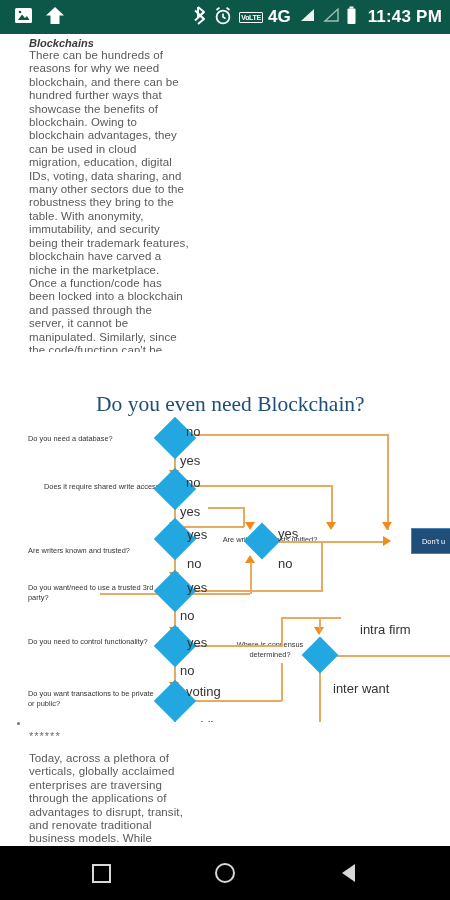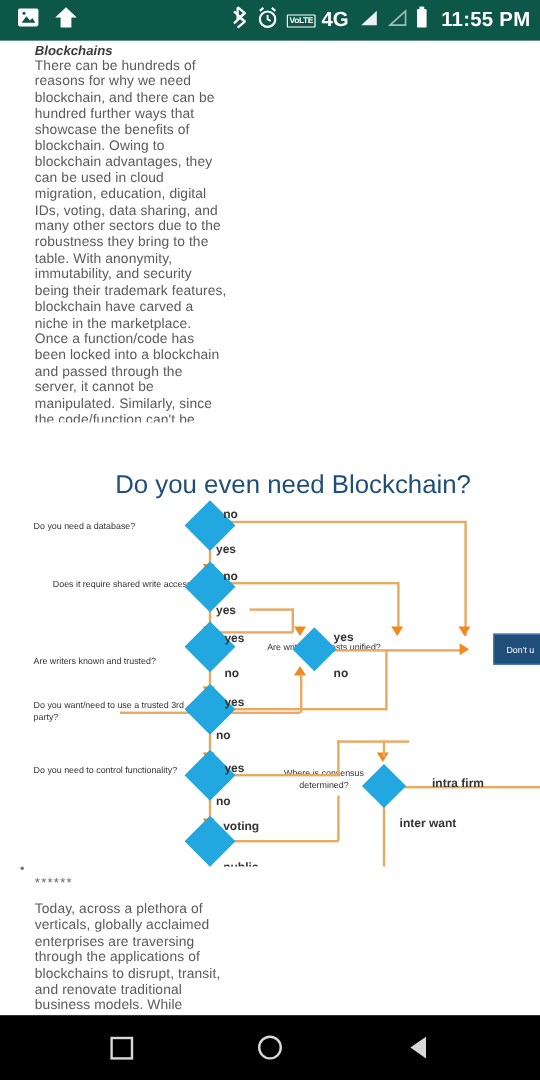--- a/index.html
+++ b/index.html
@@ -134,39 +134,38 @@
     height: 370px;
     background: #ffffff;
     overflow: hidden;
   }
   #chart-title {
     position: absolute;
     left: 96px;
     top: 40px;
     font-size: 21.5px;
     color: #1f4e79;
-    font-family: Liberation Sans, sans-serif;
+    font-family: Liberation Serif, serif;
     white-space: nowrap;
   }
 
   .q-label {
     position: absolute;
     font-size: 7.4px;
     color: #333333;
     line-height: 9.6px;
     width: 130px;
     filter: blur(0.25px);
   }
   .edge-label {
     position: absolute;
-    font-size: 10px;
+    font-size: 13px;
     color: #333333;
     filter: blur(0.25px);
     white-space: nowrap;
-    font-weight: bold;
   }
 
   .diamond {
     position: absolute;
     width: 30px;
     height: 30px;
     background: #23a7e0;
     transform: rotate(45deg);
   }
   .diamond.small { width: 26px; height: 26px; }
@@ -298,38 +297,39 @@
       <svg width="17" height="16" viewBox="0 0 17 16">
         <path d="M16 2 L16 14 L3 14 Z" fill="none" stroke="#9fc0b8" stroke-width="1.4"></path>
       </svg>
     </span>
     <span class="sb-icon">
       <svg width="11" height="19" viewBox="0 0 11 19">
         <rect x="3.5" y="0.5" width="4" height="2" fill="#fff"></rect>
         <rect x="1.5" y="2.5" width="8" height="15.5" rx="1" fill="#fff"></rect>
       </svg>
     </span>
-    <span id="status-clock">11:55 PM</span>
+    <span id="status-clock">11:43 PM</span>
   </div>
 </div>
 
 <div id="page">
 
   <div id="heading-blockchains">Blockchains</div>
   <div id="para-top" class="article-text">There can be hundreds of reasons for why we need blockchain, and there can be hundred further ways that showcase the benefits of blockchain. Owing to blockchain advantages, they can be used in cloud migration, education, digital IDs, voting, data sharing, and many other sectors due to the robustness they bring to the table. With anonymity, immutability, and security being their trademark features, blockchain have carved a niche in the marketplace. Once a function/code has been locked into a blockchain and passed through the server, it cannot be manipulated. Similarly, since the code/function can't be tampered with, results do not fluctuate. Hence, it won't be wrong to conclude that the benefits of blockchains are more than we can ever think of.</div>
 
   <div id="infographic">
 
     <div id="chart-title">Do you even need Blockchain?</div>
 
     <div class="q-label" style="left:28px; top:82px;">Do you need a database?</div>
     <div class="q-label" style="left:44px; top:130px;">Does it require shared write access?</div>
     <div class="q-label" style="left:28px; top:181px;margin-top:13px;">Are writers known and trusted?</div>
     <div class="q-label" style="left:28px; top:231px;">Do you want/need to use a trusted 3rd party?</div>
     <div class="q-label" style="left:28px; top:285px;">Do you need to control functionality?</div>
+    <div class="q-label" style="left:28px; top:337px;">Do you want transactions to be private or public?</div>
 
     <div class="q-label" style="left:222px; top:183px; width:96px; text-align:center;">Are writers' interests unified?</div>
     <div class="q-label" style="left:222px; top:288px; width:96px; text-align:center;">Where is consensus determined?</div>
 
     <div class="line-v" style="left:174px; top:100px; height:22px;"></div>
     <div class="arrow-down" style="left:169px; top:118px;"></div>
 
     <div class="line-h" style="left:182px; top:82px; width:206px;"></div>
     <div class="line-v" style="left:387px; top:82px; height:96px;"></div>
     <div class="arrow-down" style="left:382px; top:170px;"></div>
@@ -403,30 +403,30 @@
 
     <div class="edge-label" style="left:187px; top:283px;">yes</div>
     <div class="edge-label" style="left:180px; top:311px;">no</div>
 
     <div class="edge-label" style="left:186px; top:332px;">voting</div>
     <div class="edge-label" style="left:186px; top:366px;">public</div>
 
     <div class="edge-label" style="left:278px; top:174px;">yes</div>
     <div class="edge-label" style="left:278px; top:204px;">no</div>
 
-    <div class="edge-label" style="left:333px; top:296px;padding-left:27px;">intra firm</div>
+    <div class="edge-label" style="left:333px; top:270px;padding-left:27px;">intra firm</div>
     <div class="edge-label" style="left:333px; top:329px;">inter want</div>
 
     <div class="result-box" style="left:411px; top:176px; width:72px; justify-content:flex-start; padding-left:10px;">Don't u</div>
 
   </div>
 
   <div id="bullet-dot"></div>
   <div id="asterisks">******</div>
-  <div id="para-bottom" class="article-text">Today, across a plethora of verticals, globally acclaimed enterprises are traversing through the applications of blockchains to disrupt, transit, and renovate traditional business models. While</div>
+  <div id="para-bottom" class="article-text">Today, across a plethora of verticals, globally acclaimed enterprises are traversing through the applications of advantages to disrupt, transit, and renovate traditional business models. While</div>
 
 </div>
 
 <div id="nav-bar">
   <div class="nav-btn">
     <div id="nav-recents-shape"></div>
   </div>
   <div class="nav-btn">
     <div id="nav-home-shape"></div>
   </div>

